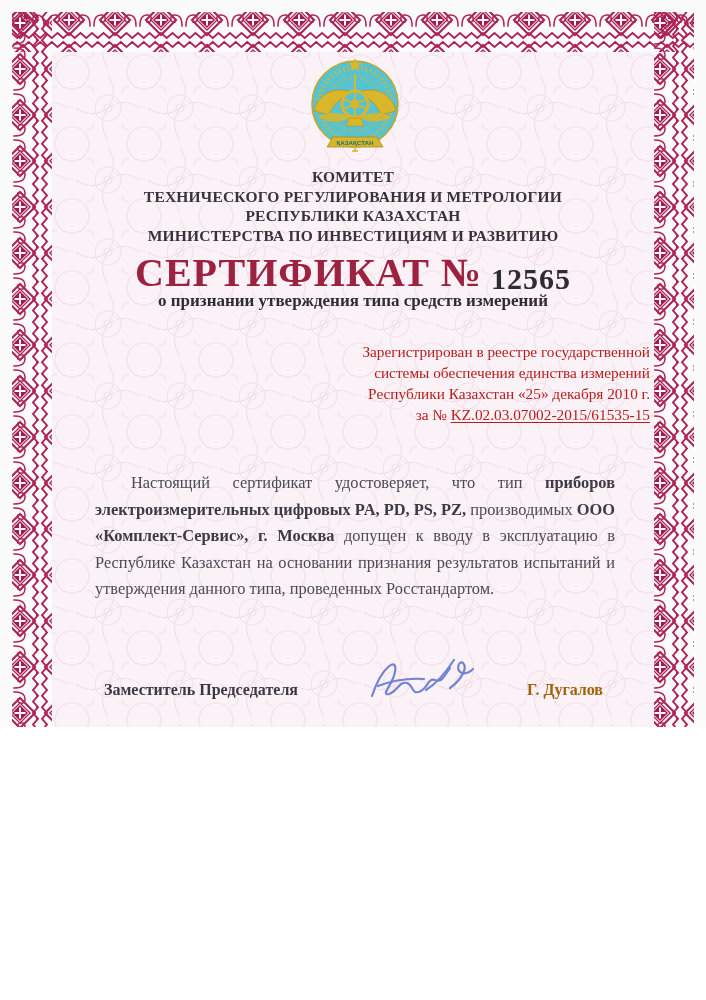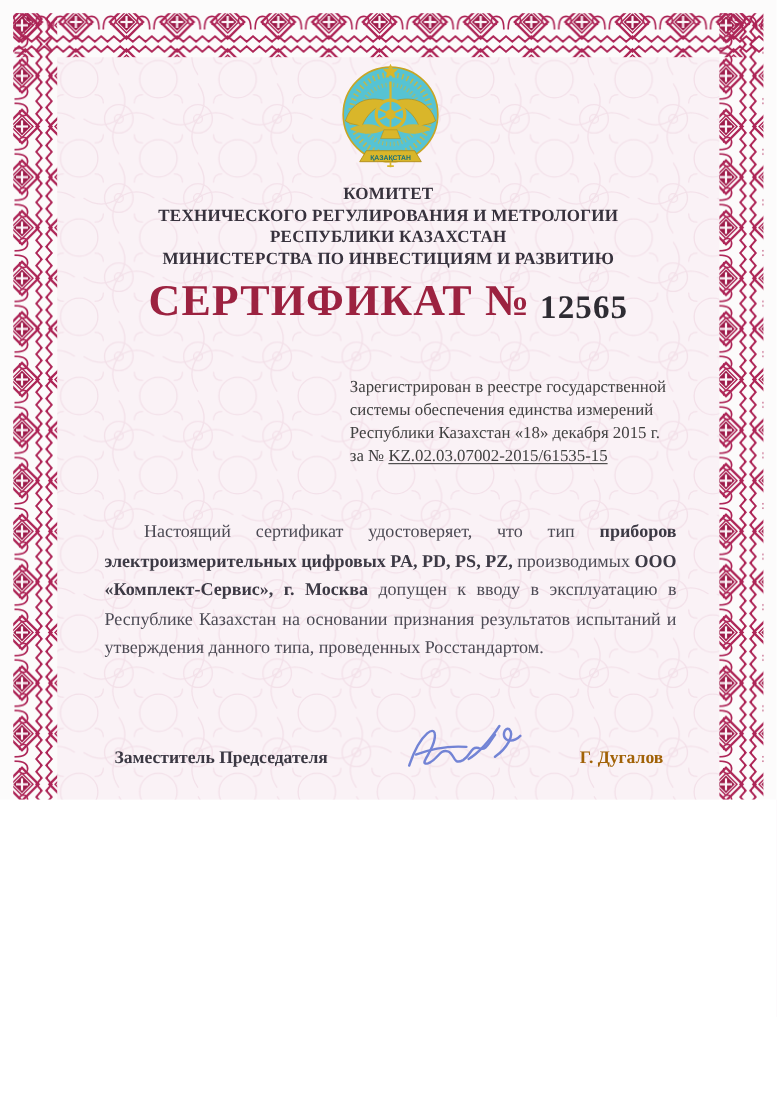--- a/index.html
+++ b/index.html
@@ -21,21 +21,21 @@
   }
 
   .title-row { left:56px; top:249px; width:594px; text-align:center; white-space:nowrap; }
   .title-label { font-size:40px; font-weight:bold; color:#9c2240; letter-spacing:1px; }
   .title-number { font-size:30px; font-weight:bold; color:#2e2c33; margin-left:5px;
                   display:inline-block; transform:translateY(3px); letter-spacing:1px; }
   .subtitle { left:56px; top:291px; width:594px; text-align:center;
               font-weight:bold; font-size:17px; color:#2f2d33; }
 
   .reg-block { left:318px; top:341px; width:332px;
-               font-size:15.3px; line-height:21px; color:#404040; }
+               font-size:15.3px; line-height:21px; color:#b91c1c;text-align:right; }
 
   .body-par { left:95px; top:470px; width:520px;
               font-size:16.4px; line-height:26.5px; text-align:justify;
               text-indent:36px; color:#4c4a54; }
   .b { font-weight:bold; color:#3d3a45; }
   .u { text-decoration:underline; text-underline-offset:2px; }
 
   .sig-position { left:104px; top:681px; font-weight:bold; font-size:16px; color:#3b3843; }
   .sig-name    { left:527px; top:681px; font-weight:bold; font-size:16px; color:#a16207; }
   .sig-scribble { left:366px; top:646px; width:110px; height:66px; }
@@ -136,25 +136,26 @@
     <div>КОМИТЕТ</div>
     <div>ТЕХНИЧЕСКОГО РЕГУЛИРОВАНИЯ И МЕТРОЛОГИИ</div>
     <div>РЕСПУБЛИКИ КАЗАХСТАН</div>
     <div>МИНИСТЕРСТВА ПО ИНВЕСТИЦИЯМ И РАЗВИТИЮ</div>
   </div>
 
   <div class="abs title-row">
     <span class="title-label">СЕРТИФИКАТ №</span>
     <span class="title-number">12565</span>
   </div>
+  <div class="abs subtitle">о признании утверждения типа средств измерений</div>
 
   <div class="abs reg-block">
     <div>Зарегистрирован в реестре государственной</div>
     <div>системы обеспечения единства измерений</div>
-    <div>Республики Казахстан «18» декабря 2015 г.</div>
+    <div>Республики Казахстан «25» декабря 2010 г.</div>
     <div><span>за № </span><span class="u">KZ.02.03.07002-2015/61535-15</span></div>
   </div>
 
   <div class="abs body-par"><span>Настоящий сертификат удостоверяет, что тип </span><span class="b">приборов электроизмерительных цифровых PA, PD, PS, PZ,</span><span> производимых </span><span class="b">ООО «Комплект-Сервис», г. Москва</span><span> допущен к вводу в эксплуатацию в Республике Казахстан на основании признания результатов испытаний и утверждения данного типа, проведенных Росстандартом.</span></div>
 
   <div class="abs sig-position">Заместитель Председателя</div>
   <svg class="abs sig-scribble" viewBox="0 0 110 66">
     <g fill="none" stroke="#6478d2" stroke-width="2.2" stroke-linecap="round" opacity="0.9">
       <path d="M6,50 C16,20 32,10 29,26 C27,38 14,50 23,48 C32,45 33,35 41,37 C48,39 45,50 55,45 C62,41 62,32 69,34 C76,37 78,30 84,22"></path>
       <path d="M60,44 C70,38 80,26 88,14"></path>

